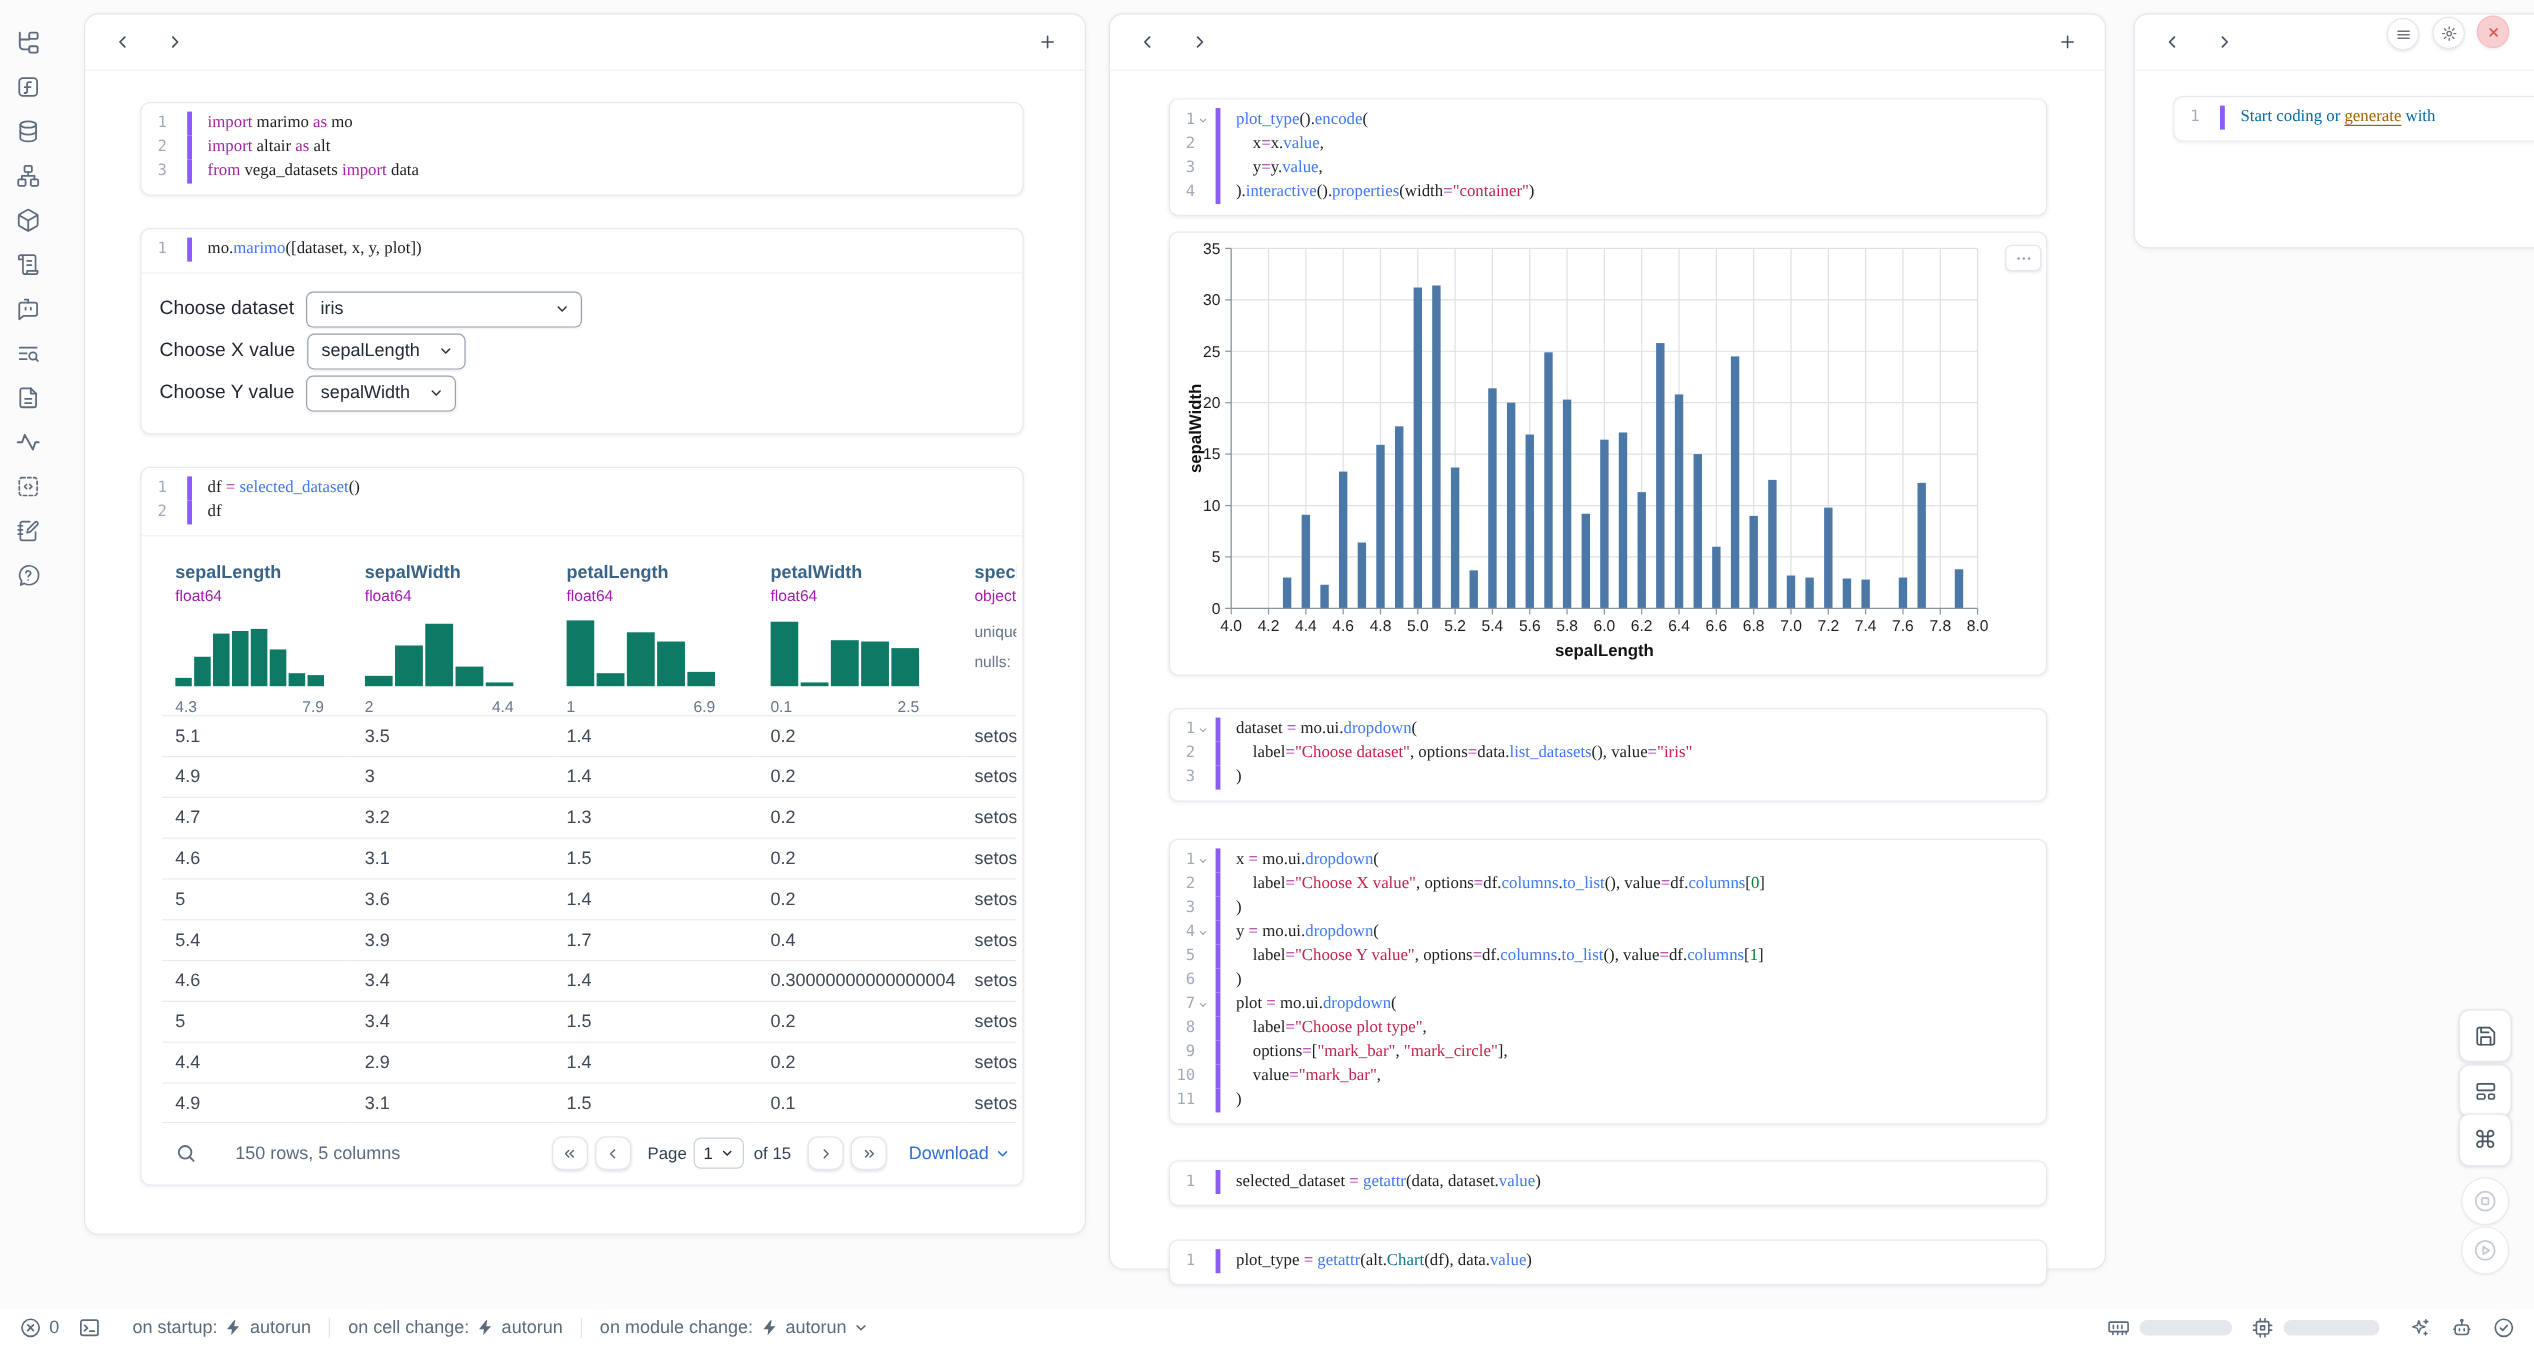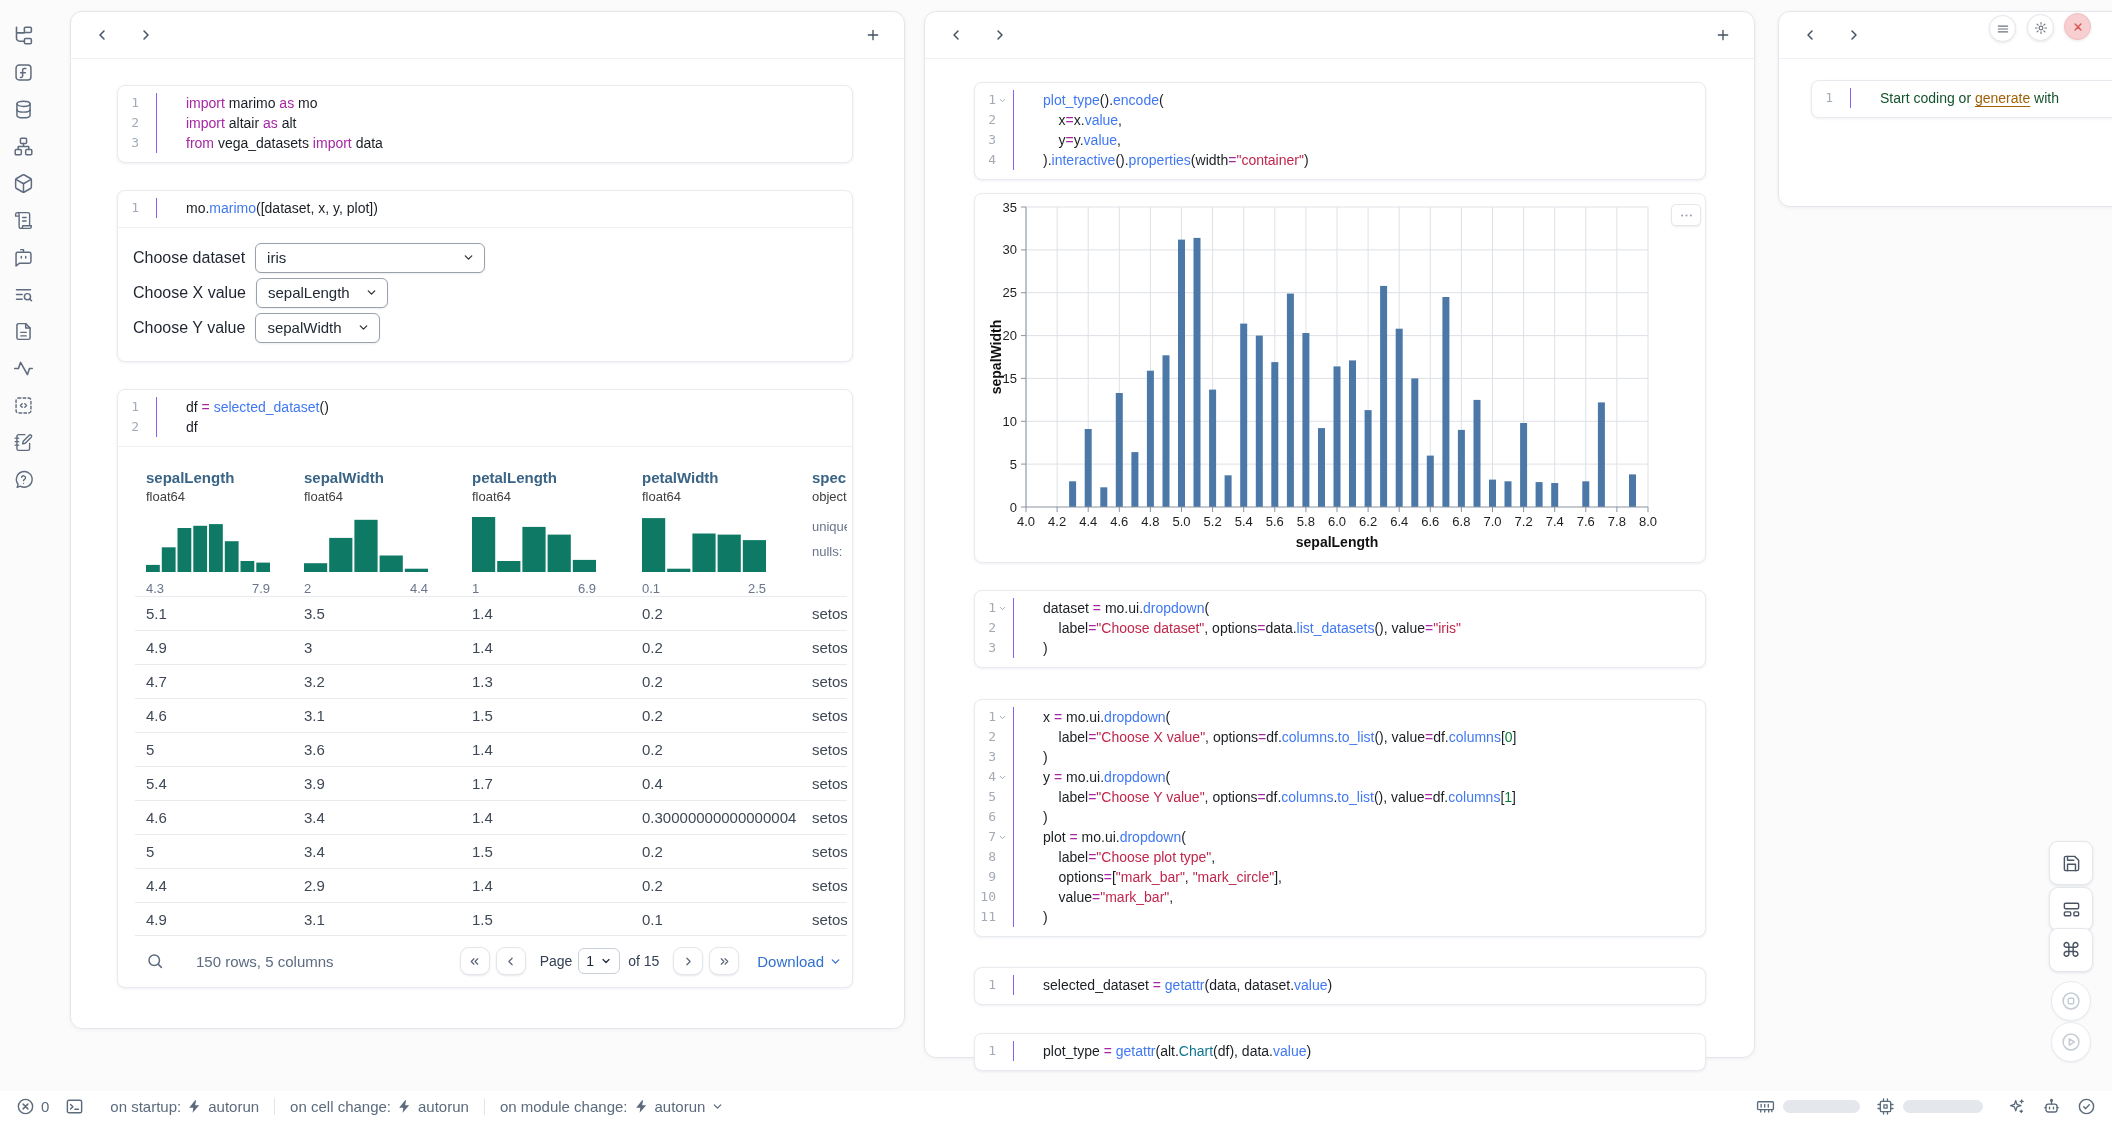--- a/index.html
+++ b/index.html
@@ -32,44 +32,44 @@
   .cell { background:#fff; border:1px solid #e7eaef; border-radius:8px;
     box-shadow:0 1px 3px rgba(20,30,50,.07); overflow:hidden; }
   .mb { margin-bottom:27px; }
   .mb-sm { margin-bottom:13px; }
   .code { padding:7px 0 9px; }
   .line { display:flex; height:20px; font-size:14px; line-height:20px; }
   .ln { flex:0 0 38px; display:flex; justify-content:flex-end; align-items:center; gap:2px;
     padding-right:6px; color:#a3abb6; font-size:13px; font-family:"DejaVu Sans Mono",monospace; }
   .ln .fold { color:#9aa3ae; display:flex; }
   .ln .fold svg { width:9px; height:9px; }
-  .codeline { border-left:1px solid #8b5cf6; padding-left:29px; white-space:pre;
-    font-family:Liberation Sans, sans-serif; flex:1; }
+  .codeline { border-left:4px solid #8b5cf6; padding-left:13px; white-space:pre;
+    font-family:Liberation Serif, serif; flex:1; }
   .tk-pl { color:#1b1f24; } .tk-kw { color:#a626a4; } .tk-fn { color:#4078f2; }
   .tk-str { color:#c0264b; } .tk-num { color:#0a7d33; } .tk-cls { color:#0e7490; }
-  .tk-ph { color:#14532d; } .tk-phu { color:#a16207; text-decoration:underline; text-underline-offset:3px; }
+  .tk-ph { color:#0369a1; } .tk-phu { color:#a16207; text-decoration:underline; text-underline-offset:3px; }
 
   
   .out { border-top:1px solid #eef0f4; }
   .controls { padding:12px 0 16px 15px; }
   .ctl-row { display:flex; align-items:center; height:35px; }
   .ctl-label { font-size:16px; color:#1f2430; }
   .select { margin-left:10px; height:30px; border:1px solid #99a1ac; border-radius:6px;
     background:#fff; display:flex; align-items:center; gap:15px; padding:0 9px 0 11px;
     font-size:15px; color:#222a35; box-shadow:0 1px 2px rgba(20,30,50,.08); cursor:pointer; }
   .select.wide { width:230px; justify-content:space-between; }
   .select svg { width:13px; height:13px; color:#333; }
 
   
   .table-out { padding:22px 0 12px 0; }
   .tbl-clip { margin-left:17px; width:712px; overflow:hidden; }
   .tbl-grid { display:grid; grid-template-columns:158px 168px 170px 170px 211px; width:877px; }
   .th { padding-left:11px; }
   .th .cname { font-size:15px; font-weight:bold; color:#3a6486; white-space:nowrap; overflow:hidden; }
-  .th .cdtype { font-size:13px; color:#404040; margin-top:3px; white-space:nowrap; }
+  .th .cdtype { font-size:13px; color:#a21caf; margin-top:3px; white-space:nowrap; }
   .th .hist { margin-top:10px; height:58px; }
   .th .minmax { display:flex; justify-content:space-between; width:124px; margin-top:9px;
     font-size:13px; color:#69758a; }
   .th .meta { margin-top:10px; font-size:13px; color:#69758a; line-height:25px; white-space:nowrap; }
   .trow { display:contents; }
   .td { height:34px; border-top:1px solid #e9ebef; display:flex; align-items:center;
     padding-left:11px; font-size:15px; color:#3f4856; white-space:nowrap; }
   .trow:last-child .td { border-bottom:1px solid #e9ebef; }
   .tfooter { margin:11px 10px 0 17px; display:flex; align-items:center; }
   .tfooter .searchic { color:#5c6b80; display:flex; margin-left:11px; }

